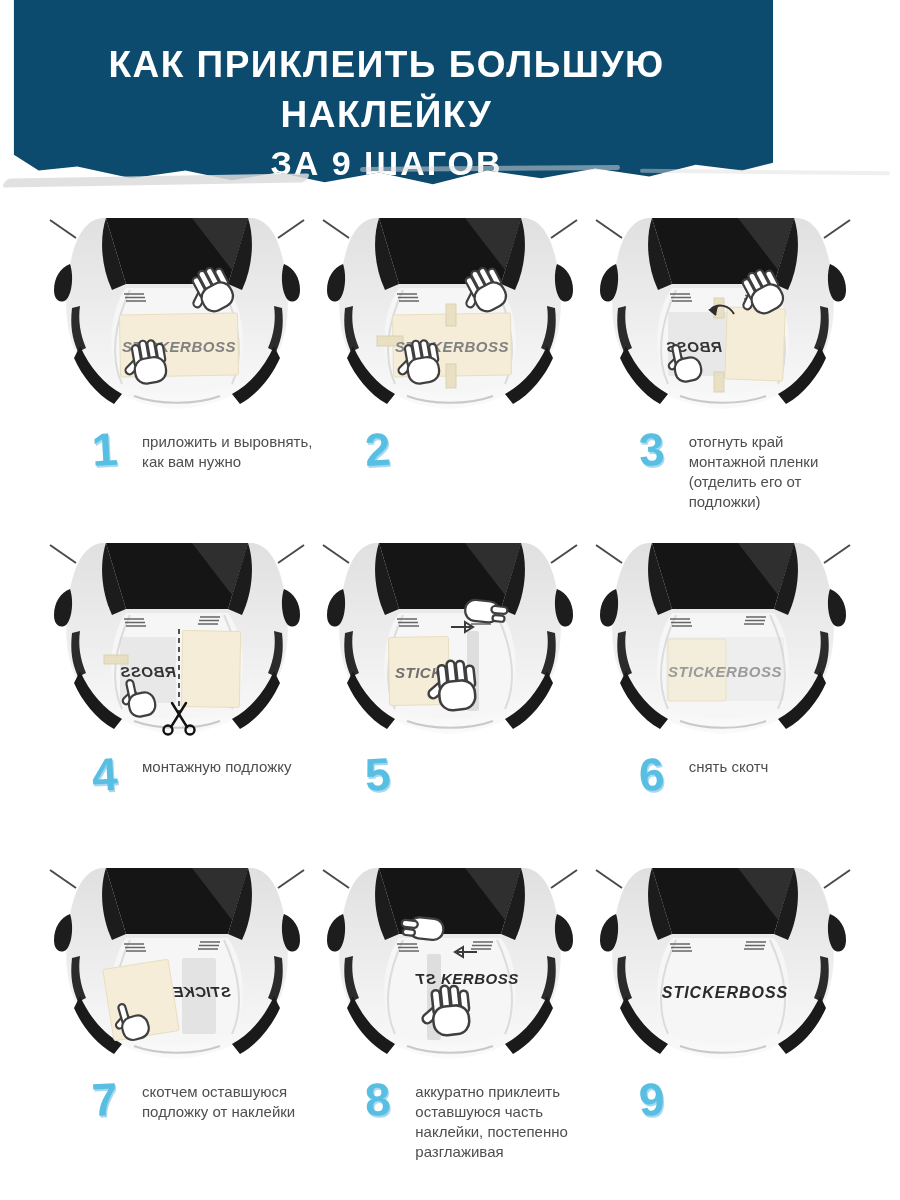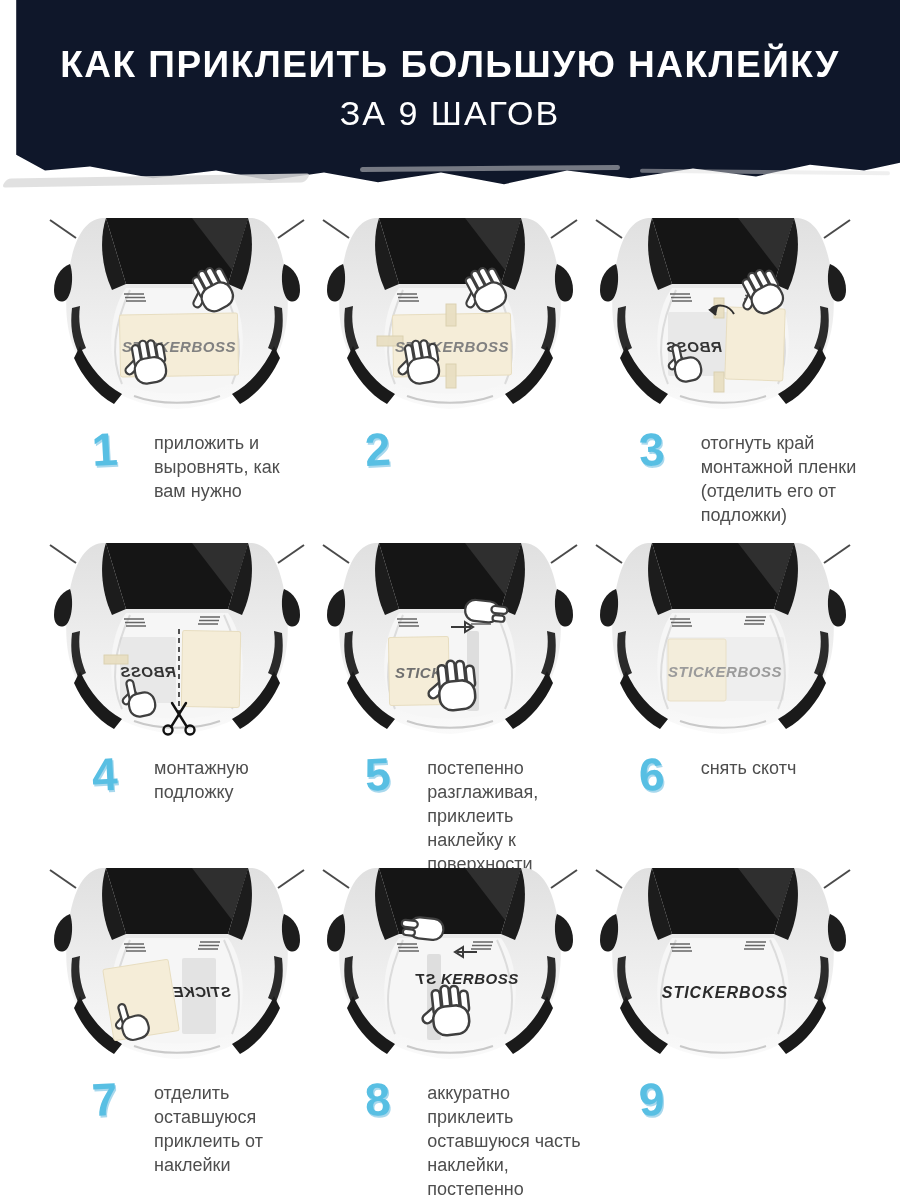--- a/index.html
+++ b/index.html
@@ -2,51 +2,51 @@
 <html><head>
 <meta charset="utf-8">
 <style>
   html,body{margin:0;padding:0;}
   body{
     width:900px;height:1200px;background:#ffffff;overflow:hidden;
     font-family:"Liberation Sans", sans-serif;position:relative;
   }
   
   .header{
-    position:absolute;top:0;left:0;width:900px;height:196px;
-    background:#0f172a;
+    position:absolute;top:0;left:0;width:773px;height:196px;
+    background:#0c4a6e;
     clip-path:polygon(1.8% 0%,100% 0%,100% 83%,96% 87%,90% 84%,84% 90%,77% 86%,70% 91%,
       63% 87%,56% 94%,49% 88%,42% 93%,36% 88%,30% 92%,24% 87%,17% 91%,10% 85%,5% 87%,1.8% 79%);
     text-align:center;
   }
   .header h1{
     margin:40px 60px 0 60px;color:#ffffff;font-size:37px;font-weight:800;
     letter-spacing:1.5px;line-height:1.35;
   }
   .header h2{
-    margin:4px 0 0 0;color:#ffffff;font-size:34px;font-weight:400;letter-spacing:2px;
+    margin:4px 0 0 0;color:#ffffff;font-size:34px;font-weight:700;letter-spacing:2px;
   }
   .streak{position:absolute;background:#dcdcdc;border-radius:4px;opacity:.85;}
   .streak.s1{left:6px;top:176px;width:300px;height:9px;transform:skewX(-35deg) rotate(-1deg);}
   .streak.s2{left:360px;top:166px;width:260px;height:5px;transform:rotate(-.5deg);opacity:.5;}
   .streak.s3{left:640px;top:170px;width:250px;height:4px;transform:rotate(.6deg);opacity:.45;}
   
   .grid{
     position:absolute;top:212px;left:40px;width:820px;
     display:grid;grid-template-columns:repeat(3,1fr);
   }
   .cell{margin:0;height:325px;display:flex;flex-direction:column;}
   .car{width:270px;height:200px;margin:0 auto;}
   .cap{display:flex;align-items:flex-start;padding:18px 0 0 52px;}
   .num{
     flex:0 0 40px;font-size:46px;font-weight:800;color:#58bfe3;line-height:.85;
     transform:rotate(-3deg);text-shadow:1px 2px 0 rgba(63,168,214,.45);
   }
   .desc{
-    margin:2px 0 0 22px;max-width:188px;font-size:18px;line-height:1.33;color:#4e4e4e;
+    margin:2px 0 0 10px;max-width:188px;font-size:15px;line-height:1.33;color:#4e4e4e;
   }
   svg text{font-family:"Liberation Sans", sans-serif;}
 </style>
 </head>
 <body>
 
 <svg width="0" height="0" style="position:absolute" aria-hidden="true">
   <defs>
     <linearGradient id="gBody" x1="0" y1="0" x2="0" y2="1">
       <stop offset="0" stop-color="#e0e0e0"></stop>
@@ -187,21 +187,20 @@
           <text font-weight="bold" font-style="italic" font-size="15" letter-spacing="0.5" text-anchor="start" fill="#6f6f6f" transform="translate(160,141) scale(-1,1)">SS</text>
           <g stroke="#3a3a3a" stroke-width="2" fill="none">
             <line x1="136" y1="90" x2="156" y2="90"></line>
             <path d="M150,85 L158,90 L150,95 Z"></path>
           </g>
           <use href="#hand-grip" transform="translate(152,56) rotate(6)"></use>
           <use href="#hand-flat" transform="translate(114,126) rotate(-6) scale(1.15)"></use>
         </svg></div>
     <figcaption class="cap">
       <span class="num">5</span>
-      <p class="desc">постепенно разглаживая, приклеить наклейку к поверхности</p>
     </figcaption>
   </figure>
 
   <figure class="cell">
     <div class="car"><svg viewBox="0 0 270 200" width="270" height="200">
           <use href="#car-base" transform=""></use>
           <rect x="78" y="100" width="118" height="64" rx="2" fill="#cfcfcf" opacity="0.18"></rect>
           <rect x="80" y="102" width="58" height="62" rx="2" fill="#f5edd8" stroke="#e7ddc0" stroke-width="1" transform="" opacity="0.85"></rect>
           <text font-weight="bold" font-style="italic" font-size="15" letter-spacing="0.5" x="137" y="140" text-anchor="middle" fill="#9b9b9b">STICKERBOSS</text>
         </svg></div>
@@ -214,21 +213,21 @@
   <figure class="cell">
     <div class="car"><svg viewBox="0 0 270 200" width="270" height="200">
           <use href="#car-base" transform=""></use>
           <rect x="66" y="102" width="66" height="72" rx="2" fill="#f5edd8" stroke="#e7ddc0" stroke-width="1" transform="rotate(-9 99 138)"></rect>
           <rect x="140" y="96" width="34" height="76" rx="2" fill="#cfcfcf" opacity="0.5"></rect>
           <text font-weight="bold" font-style="italic" font-size="15" letter-spacing="0.5" text-anchor="middle" fill="#2b2b2b" transform="translate(160,135) scale(-1,1)">STICKE</text>
           <use href="#hand-point" transform="translate(66,146) rotate(-16)"></use>
         </svg></div>
     <figcaption class="cap">
       <span class="num">7</span>
-      <p class="desc">отделить оставшуюся приклеить от наклейки</p>
+      <p class="desc">скотчем оставшуюся подложку от наклейки</p>
     </figcaption>
   </figure>
 
   <figure class="cell">
     <div class="car"><svg viewBox="0 0 270 200" width="270" height="200">
           <use href="#car-base" transform=""></use>
           <rect x="112" y="92" width="14" height="86" rx="2" fill="#cfcfcf" opacity="0.6"></rect>
           <text font-weight="bold" font-style="italic" font-size="15" letter-spacing="0.5" text-anchor="start" fill="#2b2b2b" transform="translate(121,122) scale(-1,1)">ST</text>
           <text font-weight="bold" font-style="italic" font-size="15" letter-spacing="0.5" x="126" y="122" text-anchor="start" fill="#2b2b2b">KERBOSS</text>
           <g stroke="#3a3a3a" stroke-width="2" fill="none">

